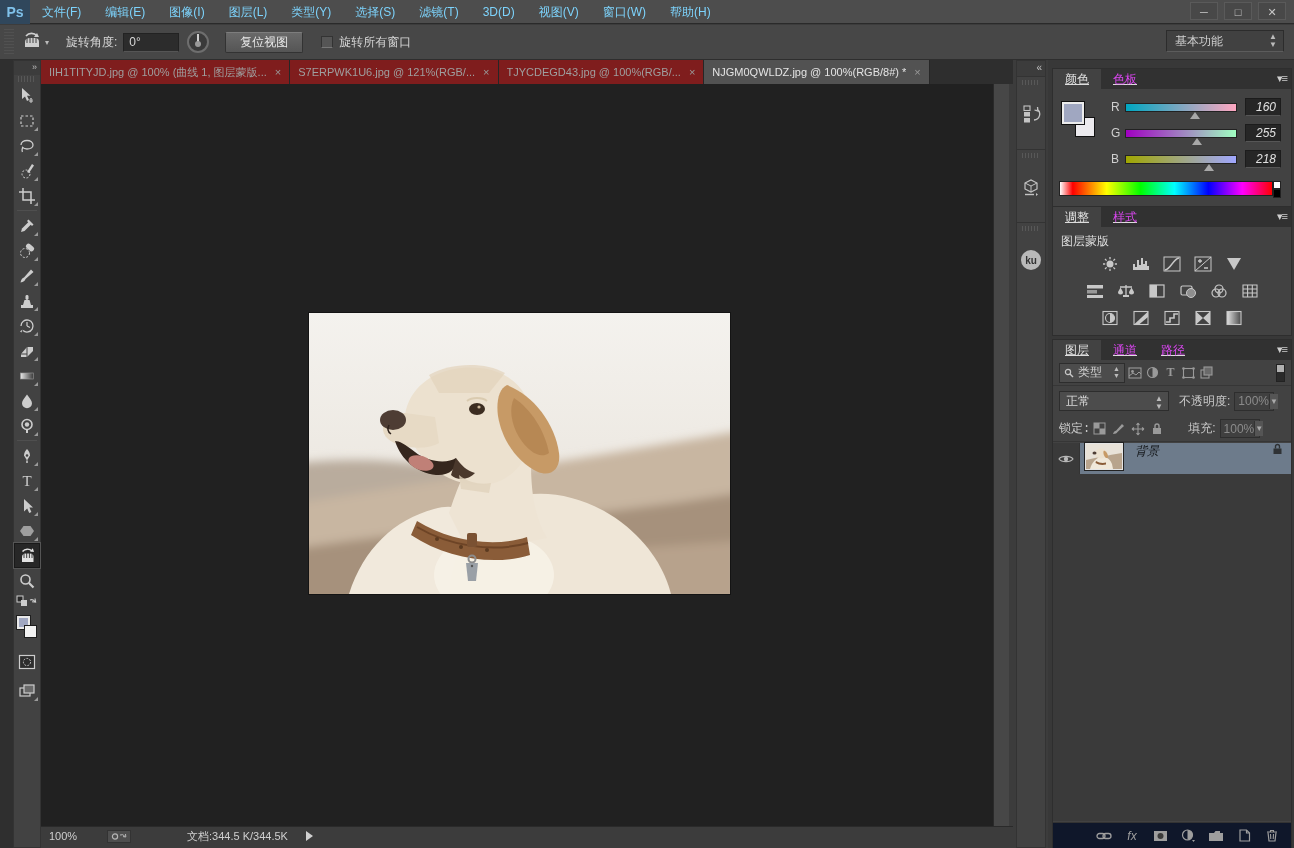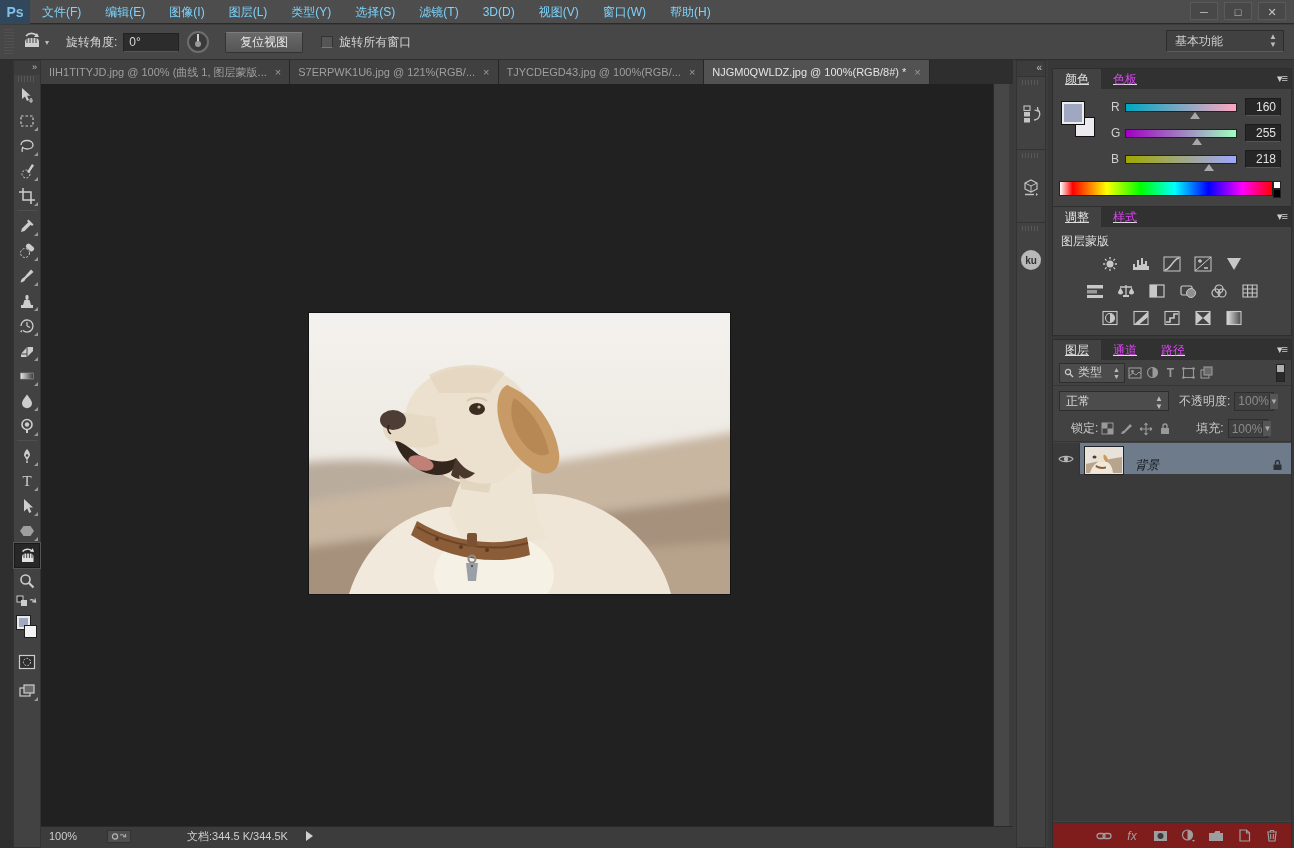--- a/index.html
+++ b/index.html
@@ -37,21 +37,21 @@
   .tool svg { display:block; }
   .tool .flyout { position:absolute; right:2px; bottom:2px; width:0; height:0; border-left:4px solid transparent; border-bottom:4px solid #9a9a9a; }
   .tool.selected { background:#272727; border:1px solid #191919; outline:1px solid #555; }
   .tool-sep { height:1px; margin:2px 3px; background:#333; border-bottom:1px solid #4f4f4f; }
   .fgbg { position:relative; width:26px; height:30px; margin-top:2px; }
   .fg-swatch { position:absolute; left:2px; top:2px; width:15px; height:15px; background:#a0a7c1; border:1px solid #1e1e1e; outline:2px solid #e9e9e9; outline-offset:-3px; }
   .bg-swatch { position:absolute; left:10px; top:12px; width:13px; height:13px; background:#f3f3f3; border:1px solid #1e1e1e; }
 
   
   .tabbar { position:absolute; left:41px; top:60px; width:972px; height:24px; background:#2e2e2e; display:flex; align-items:flex-end; }
-  .doc-tab { height:24px; max-width:268px; display:flex; align-items:center; padding:0 8px; background:#404040; border-right:1px solid #262626; color:#9f9f9f; font-size:11px; white-space:nowrap; }
+  .doc-tab { height:24px; max-width:268px; display:flex; align-items:center; padding:0 8px; background:#7f1d1d; border-right:1px solid #262626; color:#9f9f9f; font-size:11px; white-space:nowrap; }
   .doc-tab .tab-label { overflow:hidden; text-overflow:ellipsis; max-width:232px; }
   .doc-tab .tab-close { margin-left:8px; color:#9a9a9a; font-size:11px; }
   .doc-tab.active { background:#525252; color:#e4e4e4; }
   .canvas { position:absolute; left:41px; top:84px; width:952px; height:742px; background:#212121; }
   .vscroll { position:absolute; left:993px; top:84px; width:16px; height:742px; background:#474747; border-left:1px solid #2a2a2a; }
   .canvas-img { position:absolute; left:309px; top:313px; width:421px; height:281px; box-shadow:0 0 0 1px #141414; }
 
   
   .statusbar { position:absolute; left:41px; top:826px; width:972px; height:19px; background:#3c3c3c; border-top:1px solid #2a2a2a; display:flex; align-items:center; font-size:11px; color:#cfcfcf; }
   .status-zoom { width:52px; padding-left:8px; }
@@ -77,54 +77,54 @@
 
   
   .color-body { position:relative; height:112px; }
   .cswatches { position:absolute; left:8px; top:12px; width:44px; height:44px; }
   .cswatch-fg { position:absolute; left:0; top:0; width:24px; height:24px; background:#a0a7c1; border:1px solid #111; outline:2px solid #ececec; outline-offset:-3px; }
   .cswatch-bg { position:absolute; left:14px; top:16px; width:20px; height:20px; background:#eceaee; border:1px solid #111; }
   .chan-row { position:absolute; left:58px; width:176px; height:20px; display:flex; align-items:center; }
   .chan-label { width:14px; color:#cfcfcf; }
   .chan-track { width:112px; height:9px; border:1px solid #222; position:relative; }
   .chan-thumb { position:absolute; bottom:-8px; width:0; height:0; border-left:5px solid transparent; border-right:5px solid transparent; border-bottom:7px solid #a8a8a8; }
-  .chan-val { width:36px; height:18px; margin-left:8px; background:#262626; border:1px solid #1c1c1c; border-bottom-color:#565656; color:#e2e2e2; text-align:right; padding:1px 4px; font-size:12px; }
+  .chan-val { width:36px; height:18px; margin-left:8px; background:#262626; border:1px solid #1c1c1c; border-bottom-color:#565656; color:#e2e2e2; text-align:right; padding:1px 4px; font-size:12px;font-style:italic; }
   .spectrum { position:absolute; left:6px; top:92px; width:214px; height:15px; border:1px solid #222;
     background:linear-gradient(90deg,#fff 0%,#f00 6%,#ff0 22%,#0f0 38%,#0ff 54%,#00f 70%,#f0f 86%,#f00 100%); }
   .spec-white { position:absolute; left:220px; top:92px; width:8px; height:8px; background:#fff; border:1px solid #222; }
   .spec-black { position:absolute; left:220px; top:100px; width:8px; height:9px; background:#000; border:1px solid #222; }
 
   
   .adj-body { position:relative; height:108px; }
   .adj-title { position:absolute; left:8px; top:6px; color:#dedede; font-size:12px; }
   .adj-row { position:absolute; left:0; width:238px; display:flex; justify-content:center; gap:7px; }
   .adj-ico { width:24px; height:17px; display:flex; align-items:center; justify-content:center; }
 
   
   .layers-body { position:relative; height:489px; }
-  .lyr-filter { position:absolute; left:0; top:0; width:238px; height:26px; display:flex; align-items:center; padding:0 6px; gap:1px; border-bottom:1px solid #363636; }
+  .lyr-filter { position:absolute; left:0; top:0; width:238px; height:26px; display:flex; align-items:center; padding:0 6px; gap:1px; border-bottom:1px solid #363636;font-family:Liberation Serif, serif; }
   .lyr-type { width:66px; height:20px; background:#4c4c4c; border:1px solid #2d2d2d; display:flex; align-items:center; gap:4px; padding:0 4px; color:#d2d2d2; position:relative; }
   .lyr-type .updown { position:static; margin-left:auto; }
   .fico { width:17px; height:16px; display:flex; align-items:center; justify-content:center; }
   .lyr-toggle { margin-left:auto; width:9px; height:18px; background:linear-gradient(#b0b0b0 0 45%, #2a2a2a 45%); border:1px solid #222; }
   .lyr-blend { position:absolute; left:0; top:28px; width:238px; height:26px; display:flex; align-items:center; padding:0 6px; }
   .blend-select { width:110px; height:20px; background:#4c4c4c; border:1px solid #2d2d2d; color:#d8d8d8; padding:1px 6px; position:relative; }
   .lyr-lbl { color:#c9c9c9; margin-left:10px; }
   .pct-box { width:40px; height:19px; background:#404040; border:1px solid #2e2e2e; color:#8b8b8b; padding:1px 3px; margin-left:4px; display:flex; align-items:center; }
   .pct-box .dd { margin-left:auto; width:13px; height:15px; background:#555; border-left:1px solid #333; color:#aaa; font-size:8px; text-align:center; line-height:15px; }
   .lyr-lock { position:absolute; left:0; top:56px; width:238px; height:26px; display:flex; align-items:center; padding:0 6px; border-bottom:1px solid #363636; }
   .lock-ico { width:19px; height:17px; display:flex; align-items:center; justify-content:center; }
   .layer-list { position:absolute; left:0; top:83px; width:238px; height:378px; background:#3a3a3a; }
   .layer-row { position:absolute; left:0; top:0; width:238px; height:31px; display:flex; align-items:center; }
   .eye-cell { width:27px; height:31px; display:flex; align-items:center; justify-content:center; border-right:1px solid #333; }
-  .row-sel { flex:1; height:31px; background:#6d7b8b; display:flex; align-items:flex-end; }
+  .row-sel { flex:1; height:31px; background:#6d7b8b; display:flex; align-items:flex-start; }
   .thumb { width:38px; height:27px; margin-left:5px; border:1px solid #e5e5e5; outline:1px solid #222; }
   .layer-name { margin-left:12px; font-style:italic; color:#14171a; font-size:12px; }
   .layer-lock-ico { margin-left:auto; margin-right:8px; }
-  .layers-foot { position:absolute; left:0; top:462px; width:238px; height:26px; border-top:1px solid #333; background:#7f1d1d; display:flex; align-items:center; justify-content:flex-end; gap:10px; padding-right:10px; }
+  .layers-foot { position:absolute; left:0; top:462px; width:238px; height:26px; border-top:1px solid #333; background:#0f172a; display:flex; align-items:center; justify-content:flex-end; gap:10px; padding-right:10px; }
   .foot-ico { width:18px; height:16px; display:flex; align-items:center; justify-content:center; }
 </style>
 </head>
 <body>
 
 <div class="app">
 
   <div class="menubar">
     <div class="ps-logo">Ps</div>
     <div class="menu-item">文件(F)</div>
@@ -679,21 +679,21 @@
             <span>正常</span>
             <span class="updown" style="right:5px; top:3px;">▲<br>▼</span>
           </div>
           <span class="lyr-lbl">不透明度:</span>
           <div class="pct-box">
             <span>100%</span>
             <span class="dd">▼</span>
           </div>
         </div>
         <div class="lyr-lock">
-          <span class="lyr-lbl" style="margin-left:12px;">锁定:</span>
+          <span class="lyr-lbl" style="margin-left:0;font-family:Liberation Mono, monospace;">锁定:</span>
           <div class="lock-ico">
               <svg width="13" height="13" viewBox="0 0 13 13">
                 <rect x="1" y="1" width="11" height="11" fill="none" stroke="#9a9a9a"></rect>
                 <path d="M1 1 H6.5 V6.5 H1 Z M6.5 6.5 H12 V12 H6.5 Z" fill="#9a9a9a"></path>
               </svg>
             </div>
           <div class="lock-ico">
               <svg width="14" height="13" viewBox="0 0 14 13">
                 <path d="M1 12 C1.5 10 2.5 9 4 8.7 L10 2 L12 4 L5.5 10 C5 11.3 3.5 12 1 12 Z" fill="#9a9a9a"></path>
               </svg>

